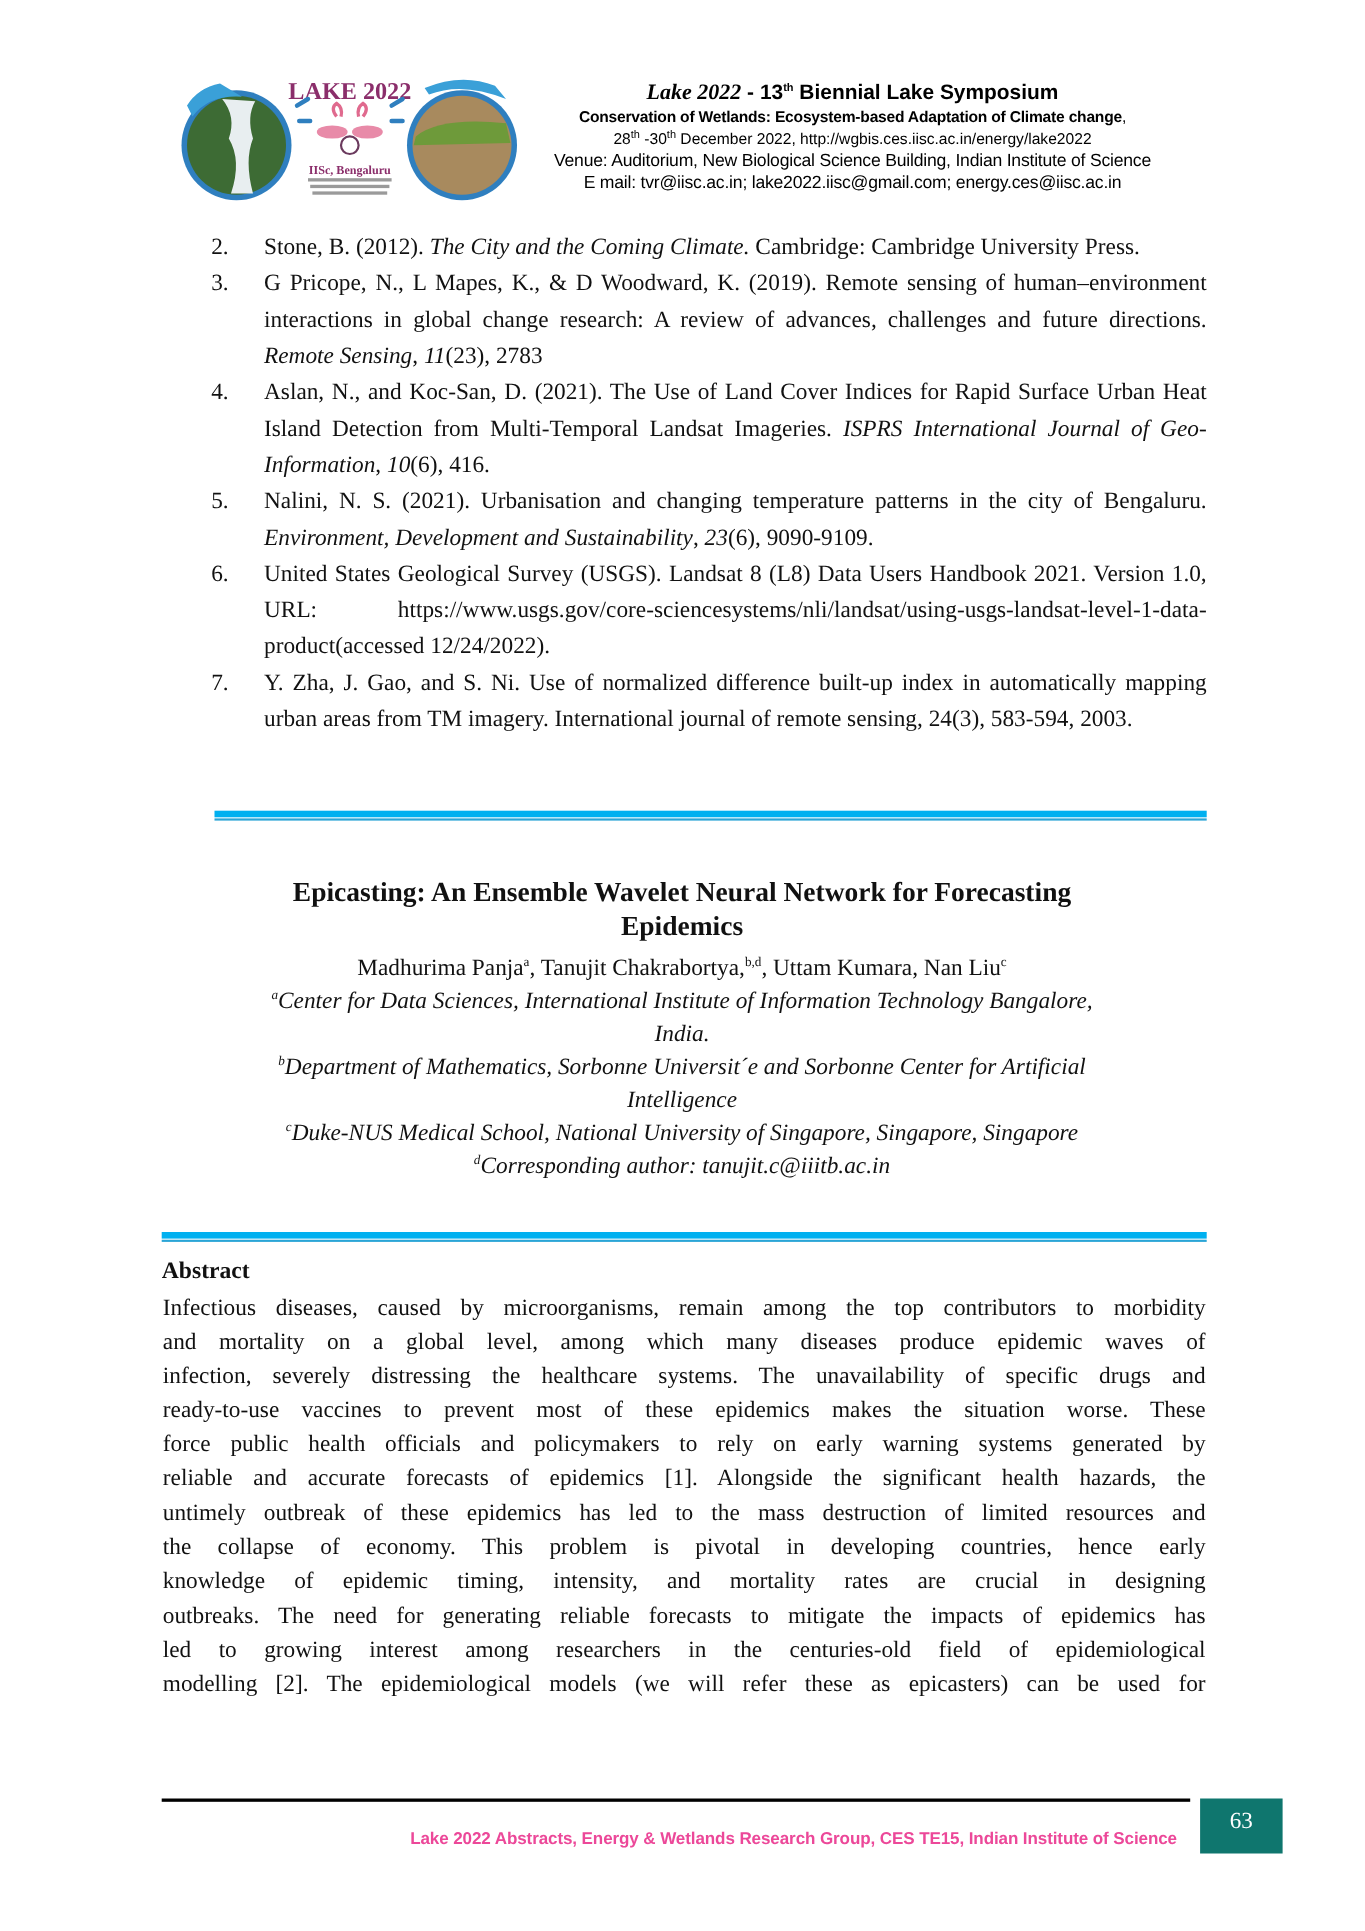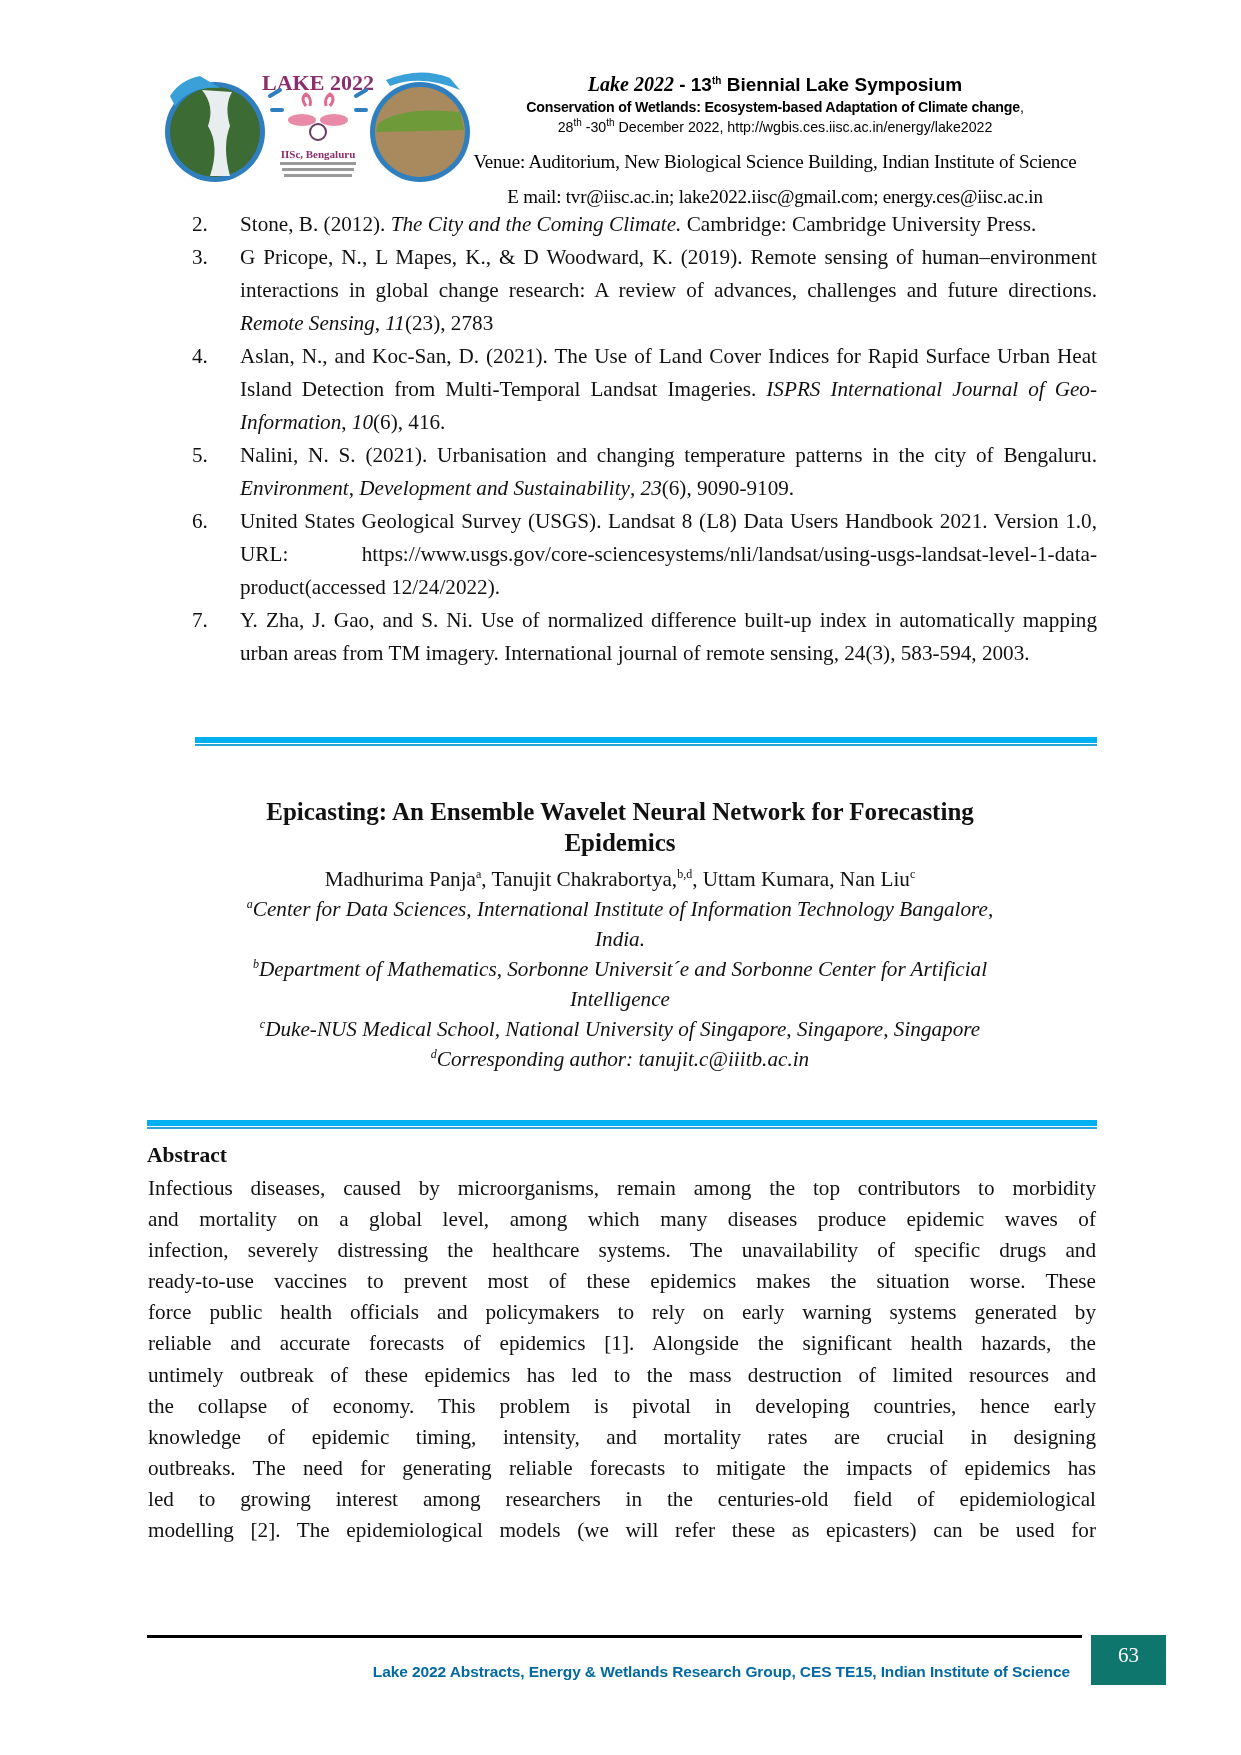--- a/index.html
+++ b/index.html
@@ -9,21 +9,21 @@
     
     .logo { position: absolute; left: 160px; top: 66px; width: 315px; height: 118px; }
     .hdr { position: absolute; left: 455px; top: 72px; width: 640px; text-align: center;
       font-family: "Liberation Sans", sans-serif; color: #000; }
     .hdr .t1 { font-size: 19px; font-weight: bold; line-height: 24px; }
     .hdr .t1 .lake { font-family: "Liberation Serif", serif; font-style: italic; font-weight: bold; font-size: 20px; }
     .hdr .t1 sup, .hdr .t3 sup { font-size: 10px; vertical-align: super; line-height: 0; }
     .hdr .t2 { font-size: 14.2px; font-weight: bold; line-height: 20px; letter-spacing: -0.2px; }
     .hdr .t2 .comma { font-weight: normal; }
     .hdr .t3 { font-size: 14.2px; line-height: 20px; }
-    .hdr .t4, .hdr .t5 { font-family: Liberation Serif, serif; font-size: 19px; line-height: 20px; letter-spacing: -0.2px; margin-top: 15px; }
+    .hdr .t4, .hdr .t5 { font-family: Liberation Sans, sans-serif; font-size: 16px; line-height: 20px; letter-spacing: -0.2px; }
 
     
     .refs { position: absolute; left: 192px; top: 208px; width: 905px; margin: 0; padding: 0; list-style: none; }
     .refs li { position: relative; padding-left: 48px; font-size: 21.2px; line-height: 33px; text-align: justify; }
     .refs li .num { position: absolute; left: 0; top: 0; }
     .refs li i { font-style: italic; }
 
     .rule { position: absolute; left: 195px; width: 902px; height: 8px; }
     .rule .thick { height: 6px; background: #00b0f0; }
     .rule .thin { height: 2px; margin-top: 1px; background: #2aa5d6; }
@@ -37,21 +37,21 @@
 
     
     .abs-h { position: absolute; left: 147px; top: 1143px; font-size: 21.5px; font-weight: bold; }
     .abs-p { position: absolute; left: 147px; top: 1172px; width: 948px; font-size: 21.2px; line-height: 31.1px; text-align: justify; margin: 1px; }
     .abs-p .ln { display: block; text-align: justify; text-align-last: justify; white-space: nowrap; }
     .abs-p .ln.last { text-align-last: justify; }
 
     
     .foot-rule { position: absolute; left: 147px; top: 1635px; width: 935px; height: 3px; background: #000; }
     .foot-text { position: absolute; left: 200px; top: 1663px; width: 870px; text-align: right;
-      font-family: "Liberation Sans", sans-serif; font-weight: bold; font-size: 15.5px; color: #0369a1; letter-spacing: -0.1px; }
+      font-family: "Liberation Sans", sans-serif; font-weight: bold; font-size: 15.5px; color: #ec4899; letter-spacing: -0.1px; }
     .page-box { position: absolute; left: 1091px; top: 1635px; width: 75px; height: 50px; background: #0f766e;
       color: #fff; font-size: 21px; text-align: center; line-height: 40px; }
   </style>
 </head>
 <body>
 
 <div class="logo">
   <svg width="315" height="118" viewBox="0 0 315 118">
 
     <circle cx="55" cy="66" r="50" fill="#2f7fbf"></circle>

